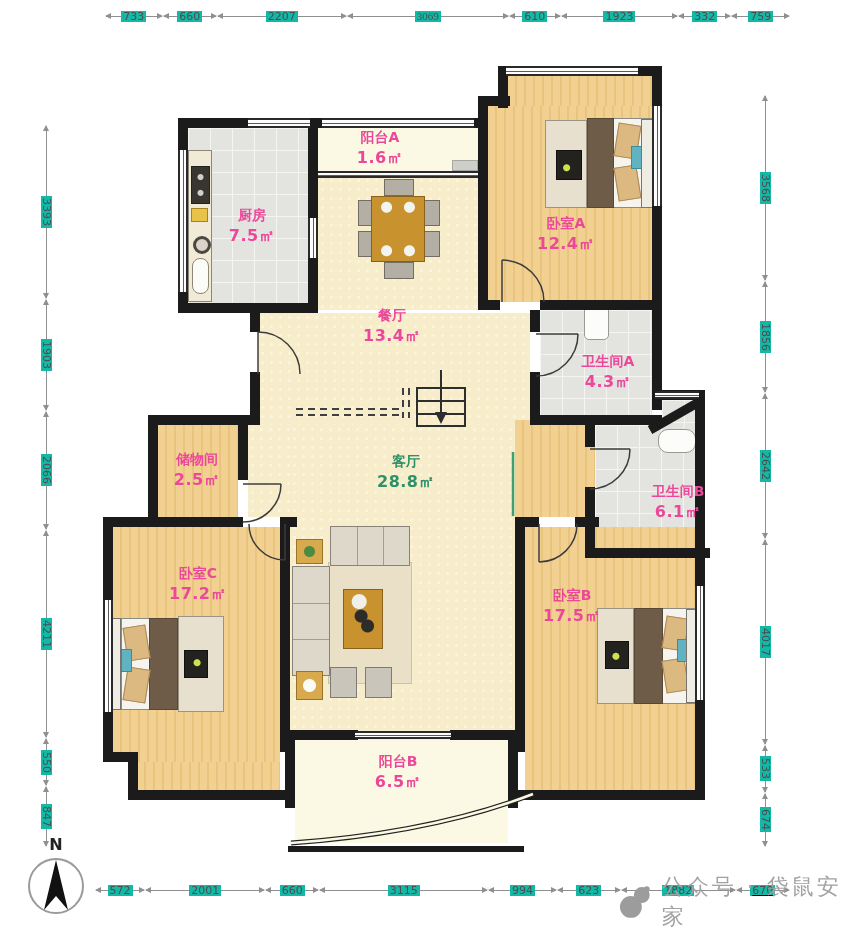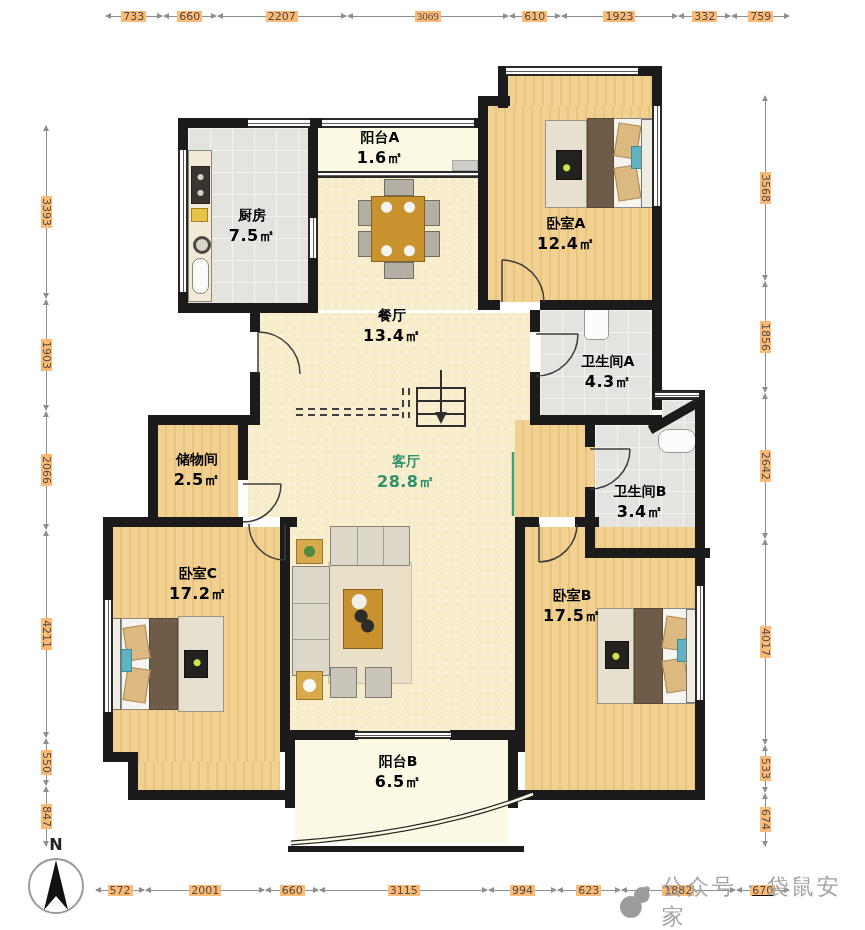--- a/index.html
+++ b/index.html
@@ -17,32 +17,32 @@
   .wall{position:absolute;background:#1b1b1b;z-index:30;}
   .win{position:absolute;background:#fdfdfd;border-top:2px solid #2a2a2a;border-bottom:2px solid #2a2a2a;box-sizing:border-box;z-index:40;}
   .win::after{content:'';position:absolute;left:0;right:0;top:50%;height:1px;background:#5a5a5a;}
   .win.v{border-top:none;border-bottom:none;border-left:2px solid #2a2a2a;border-right:2px solid #2a2a2a;}
   .win.v::after{left:50%;top:0;bottom:0;width:1px;height:auto;background:#5a5a5a;}
   
   .fn{position:absolute;box-sizing:border-box;border:1px solid #8d8776;z-index:20;}
   
   #ov{position:absolute;left:0;top:0;z-index:45;pointer-events:none;}
   
-  .room-label{position:absolute;z-index:50;text-align:center;color:#000000;transform:translateX(-50%);line-height:1.35;white-space:nowrap;}
+  .room-label{position:absolute;z-index:50;text-align:center;color:#ec4899;transform:translateX(-50%);line-height:1.35;white-space:nowrap;}
   .room-label .rn{display:block;font-size:14px;font-weight:600;}
   .room-label .ra{display:block;font-size:16px;font-weight:600;letter-spacing:.5px;}
   .room-label.green{color:#2f9168;}
   
   .dims{position:absolute;display:flex;z-index:60;}
   .dims.h{flex-direction:row;height:16px;}
   .dims.v{flex-direction:column;width:16px;}
   .dim-seg{position:relative;display:flex;align-items:center;justify-content:center;min-width:0;min-height:0;}
   .dims.h .dim-seg::before{content:'';position:absolute;left:1px;right:1px;top:50%;height:1px;background:#8f8f8f;}
   .dims.v .dim-seg::before{content:'';position:absolute;top:1px;bottom:1px;left:50%;width:1px;background:#8f8f8f;}
-  .dim-label{position:relative;background:#fdba74;padding:0 2px;font-size:11px;color:#4c4c4c;line-height:1;z-index:1;}
+  .dim-label{position:relative;background:#14b8a6;padding:0 2px;font-size:11px;color:#4c4c4c;line-height:1;z-index:1;}
   .dims.v .dim-label{writing-mode:vertical-rl;padding:2px 0;}
   .dims i{position:absolute;width:0;height:0;}
   .dims.h i{top:50%;transform:translateY(-50%);border:3.5px solid transparent;}
   .dims.h i.a{left:0;border-left:0;border-right:6px solid #8f8f8f;}
   .dims.h i.b{right:0;border-right:0;border-left:6px solid #8f8f8f;}
   .dims.v i{left:50%;transform:translateX(-50%);border:3.5px solid transparent;}
   .dims.v i.a{top:0;border-top:0;border-bottom:6px solid #8f8f8f;}
   .dims.v i.b{bottom:0;border-bottom:0;border-top:6px solid #8f8f8f;}
   
   #wm{position:absolute;left:616px;top:872px;display:flex;align-items:center;gap:8px;z-index:70;}
@@ -239,23 +239,23 @@
         <span class="ra">4.3㎡</span>
       </div>
       <div class="room-label" style="left: 197px; top: 450px;">
         <span class="rn">储物间</span>
         <span class="ra">2.5㎡</span>
       </div>
       <div class="room-label green" style="left: 406px; top: 452px;">
         <span class="rn">客厅</span>
         <span class="ra">28.8㎡</span>
       </div>
-      <div class="room-label" style="left: 640px; top: 482px;">
+      <div class="room-label" style="left: 678px; top: 482px;">
         <span class="rn">卫生间B</span>
-        <span class="ra">3.4㎡</span>
+        <span class="ra">6.1㎡</span>
       </div>
       <div class="room-label" style="left: 198px; top: 564px;">
         <span class="rn">卧室C</span>
         <span class="ra">17.2㎡</span>
       </div>
       <div class="room-label" style="left: 572px; top: 586px;">
         <span class="rn">卧室B</span>
         <span class="ra">17.5㎡</span>
       </div>
       <div class="room-label" style="left: 398px; top: 752px;">

